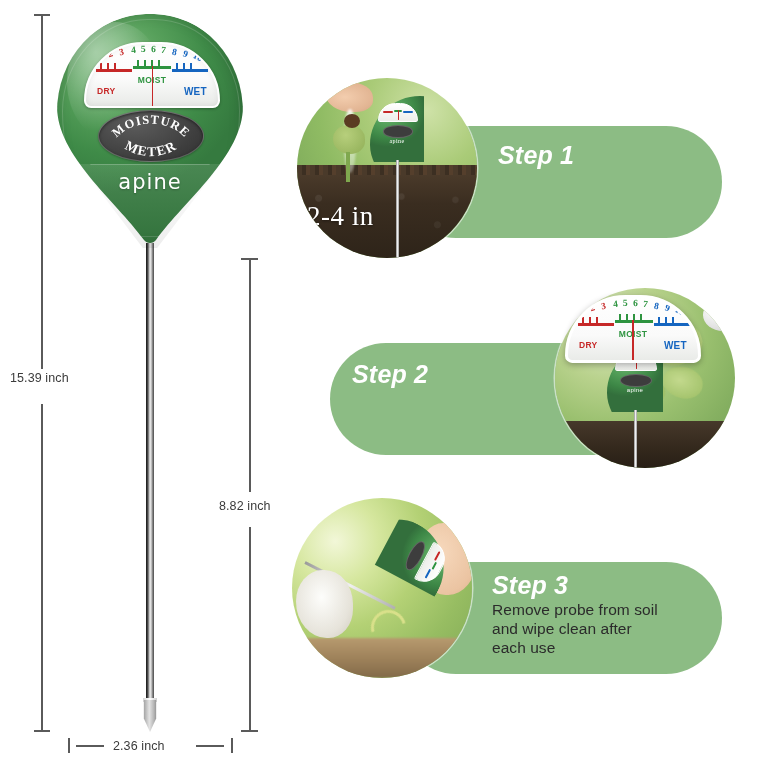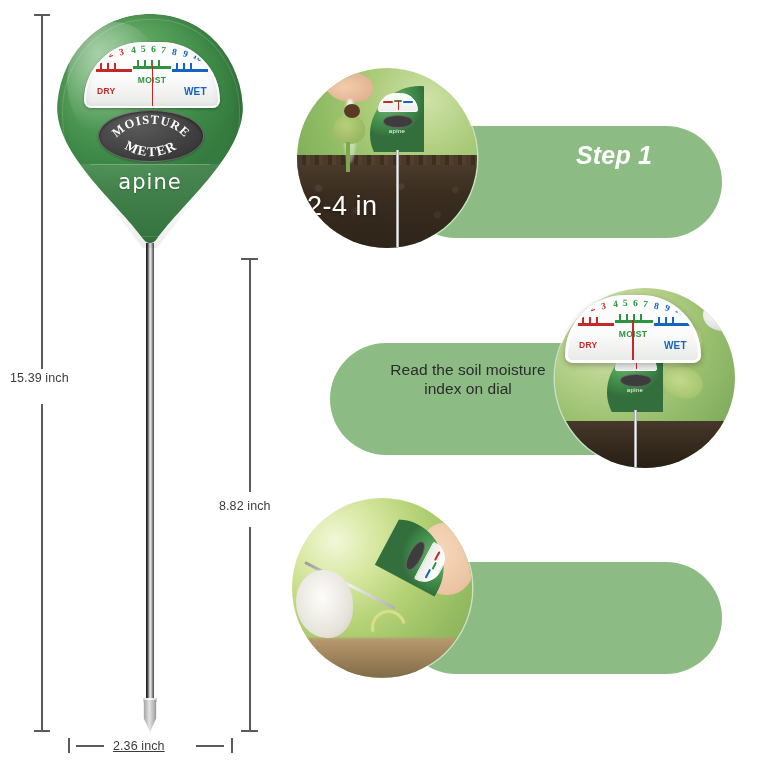--- a/index.html
+++ b/index.html
@@ -123,21 +123,21 @@
   }
 
   
   .step{position:absolute;}
   .pill{
     position:absolute;
     background:#8cbc84;
     border-radius:999px;
     box-sizing:border-box;
   }
-  .pill-inner{position:absolute;text-align:center;}
+  .pill-inner{position:absolute;}
   .step-title{
     font-style:italic;font-weight:bold;color:#ffffff;
     font-size:25px;line-height:1.05;letter-spacing:.2px;margin:0 0 3px 0;
   }
   .step-body{
     color:#2b2b2b;font-size:15.5px;line-height:1.22;margin:0;
     white-space:pre-line;letter-spacing:.05px;
   }
 
   
@@ -266,21 +266,21 @@
   <div class="dimline dim-v" style="left:249px;top:260px;width:1.6px;height:232px;"></div>
   <div class="dimline dim-v" style="left:249px;top:527px;width:1.6px;height:205px;"></div>
   <div class="dim-cap" style="left:241px;top:258px;width:17px;"></div>
   <div class="dim-cap" style="left:241px;top:730px;width:17px;"></div>
   <div class="dim-label" style="left:219px;top:499px;">8.82 inch</div>
 
   <div class="dimline dim-v" style="left:68px;top:738px;width:1.6px;height:15px;"></div>
   <div class="dimline dim-v" style="left:231px;top:738px;width:1.6px;height:15px;"></div>
   <div class="dimline dim-h" style="left:76px;top:745px;width:28px;"></div>
   <div class="dimline dim-h" style="left:196px;top:745px;width:28px;"></div>
-  <div class="dim-label" style="left:113px;top:739px;text-decoration:underline;">2.36 inch</div>
+  <div class="dim-label" style="left:113px;top:739px;">2.36 inch</div>
 
   <div class="probe"></div>
   <div class="tip-collar"></div>
   <div class="tip"></div>
 
   <div class="meter">
     <div class="head"></div>
     <div class="head-sheen"></div>
     <div class="head-edge"></div>
     <div class="head-fold"></div>
@@ -340,21 +340,21 @@
 
     <div class="logo">apine</div>
   </div>
 
   <div class="step">
     <div class="pill" style="left:400px;top:126px;width:322px;height:112px;"></div>
     <div class="pill-inner" style="left:498px;top:142px;width:232px;">
       <div class="step-title">Step 1</div>
     </div>
 
-    <div class="photo" style="left:297px;top:68px;width:180px;height:180px;">
+    <div class="photo" style="left:297px;top:78px;width:180px;height:180px;font-family:Liberation Serif, serif;">
       <div class="p1-bg"></div>
       <div class="p1-soiltop"></div>
       <div class="p1-soil"></div>
       <div class="p1-hand"></div>
       <div class="p1-drop"></div>
       <div class="p1-seed"></div>
       <div class="p1-seedcap"></div>
       <div class="p1-stem"></div>
 
       <div class="mini" style="left:73px;top:18px;width:54px;height:66px;">
@@ -369,22 +369,21 @@
         <div class="mini-logo">apine</div>
       </div>
       <div class="mini-probe" style="left:99px;top:82px;height:98px;"></div>
       <div class="p1-txt">2-4 in</div>
     </div>
   </div>
 
   <div class="step">
     <div class="pill" style="left:330px;top:343px;width:320px;height:112px;"></div>
     <div class="pill-inner" style="left:352px;top:361px;width:232px;">
-      <div class="step-body">Read the soil moisture
-index on dial</div>
+      <div class="step-title">Step 2</div>
     </div>
 
     <div class="photo" style="left:555px;top:288px;width:180px;height:180px;">
       <div class="p2-bg"></div>
       <div class="p2-soil"></div>
       <div class="p2-can"></div>
       <div class="p2-leafA"></div>
       <div class="p2-leafB"></div>
       <div class="p2-leafC"></div>
 
@@ -437,20 +436,24 @@
       <div class="moist-lbl">MOIST</div>
       <div class="dry-lbl">DRY</div>
       <div class="wet-lbl">WET</div>
       <div class="needle" style="left:64px;"></div>
     </div>
   </div>
 
   <div class="step">
     <div class="pill" style="left:400px;top:562px;width:322px;height:112px;"></div>
     <div class="pill-inner" style="left:492px;top:572px;width:238px;">
+      <div class="step-title">Step 3</div>
+      <div class="step-body">Remove probe from soil
+and wipe clean after
+each use</div>
     </div>
 
     <div class="photo" style="left:292px;top:498px;width:180px;height:180px;">
       <div class="p3-bg"></div>
       <div class="p3-soil"></div>
       <div class="p3-shaft"></div>
       <div class="p3-cloth"></div>
       <div class="p3-sprout"></div>
       <div class="p3-hand"></div>
 

